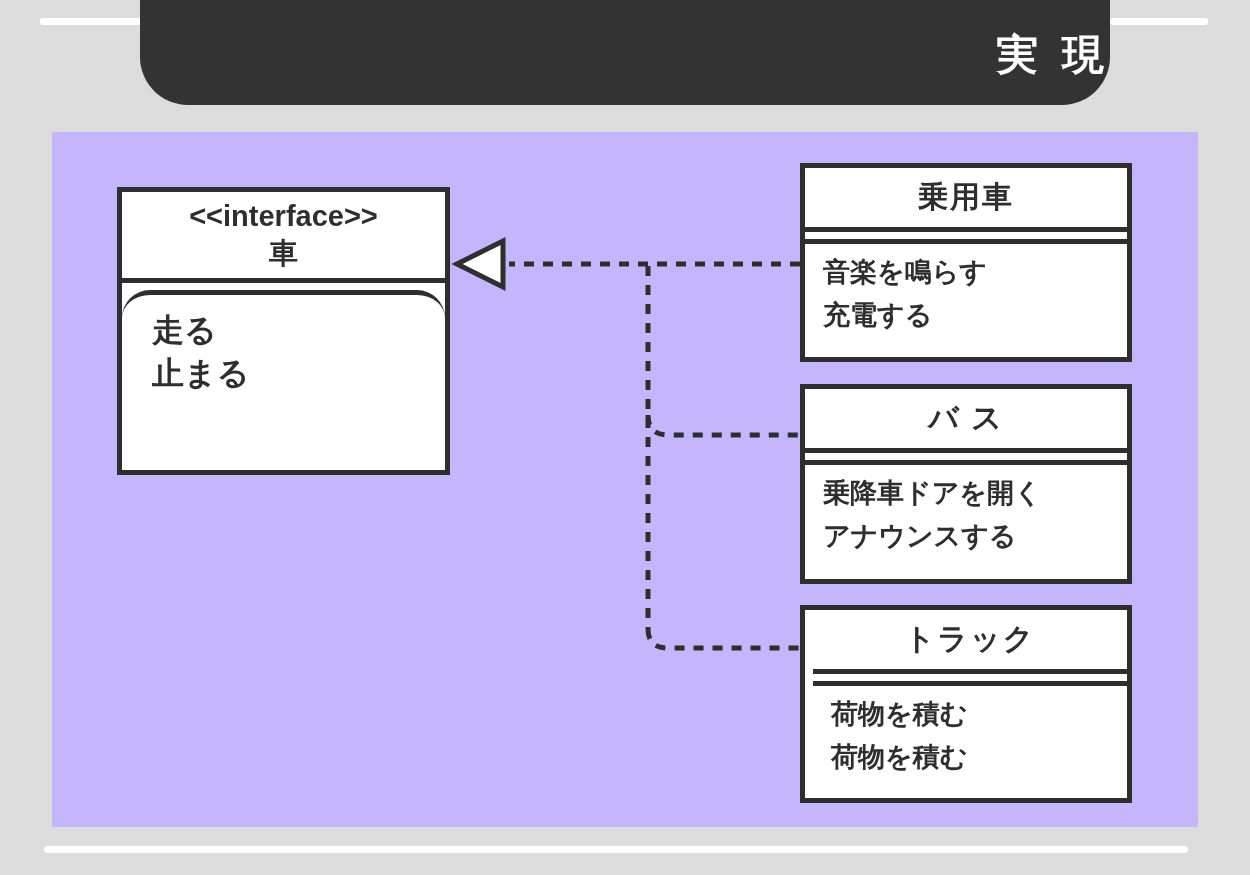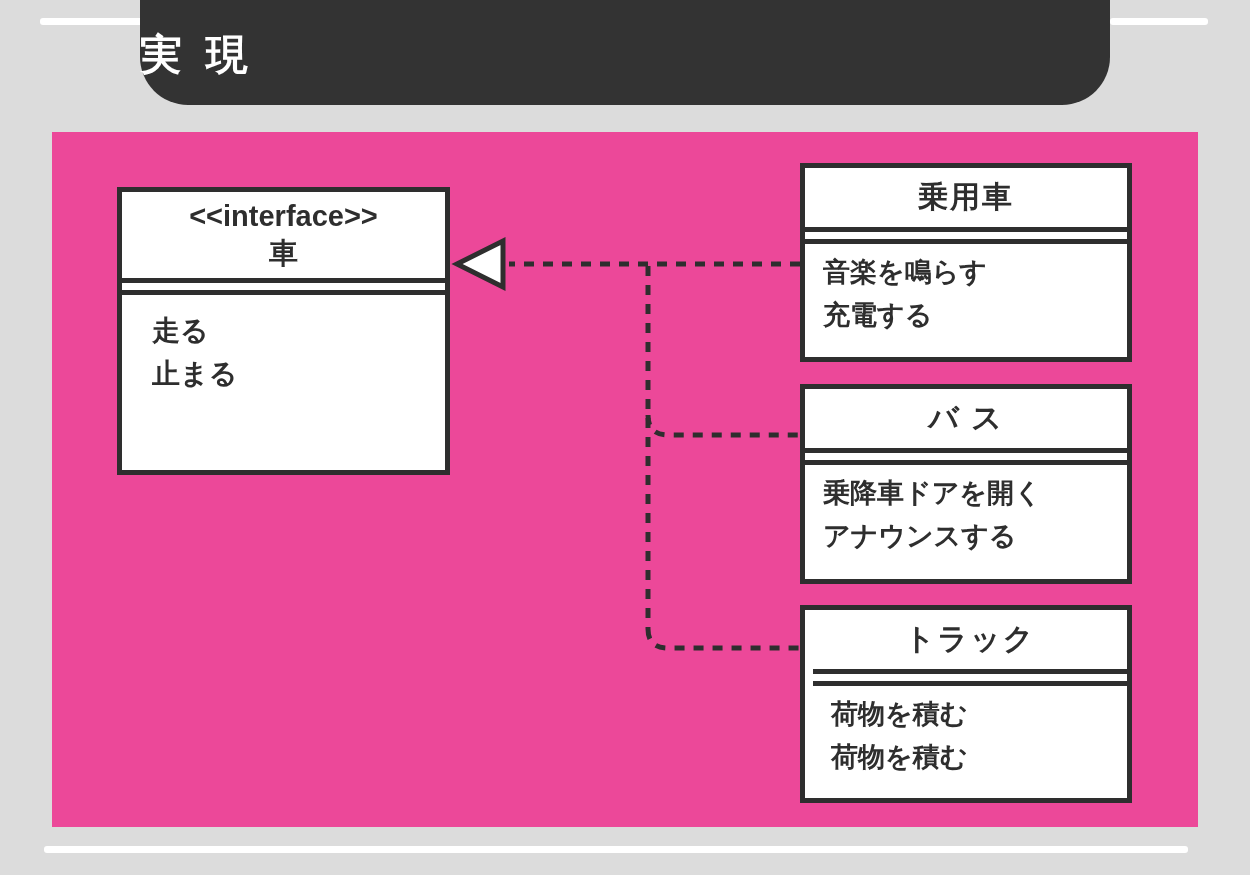--- a/index.html
+++ b/index.html
@@ -10,21 +10,21 @@
   }
   body { background: #dcdcdc; position: relative; }
 
   
   .header-bar {
     position: absolute;
     left: 140px; top: 0;
     width: 970px; height: 105px;
     background: #333333;
     border-radius: 0 0 48px 48px;
-    display: flex; align-items: center; justify-content: flex-start;
+    display: flex; align-items: center; justify-content: flex-end;
   }
   .header-title {
     color: #ffffff;
     font-size: 42px;
     font-weight: bold;
     letter-spacing: 6px;
     padding-top: 4px;
   }
   .accent-line {
     position: absolute;
@@ -34,21 +34,21 @@
   }
   .accent-top-left  { left: 40px;  top: 18px; width: 104px; }
   .accent-top-right { left: 1110px; top: 18px; width: 98px; }
   .accent-bottom    { left: 44px;  top: 846px; width: 1144px; }
 
   
   .panel {
     position: absolute;
     left: 52px; top: 132px;
     width: 1146px; height: 695px;
-    background: #ec4899;
+    background: #c4b5fd;
   }
   .connector-layer {
     position: absolute; left: 0; top: 0;
     width: 1146px; height: 695px;
   }
 
   
   .uml-box {
     position: absolute;
     background: #ffffff;
@@ -72,21 +72,21 @@
     border-top: 5px solid #2e2e2e;
     flex: 1 1 auto;
     font-weight: bold;
     font-size: 27px;
     line-height: 43px;
   }
   .uml-methods div { white-space: nowrap; }
 
   .box-interface { left: 65px; top: 55px; width: 333px; height: 288px; }
   .box-interface .uml-title { height: 91px; font-size: 29px; line-height: 37px; }
-  .box-interface .uml-methods { padding: 14px 16px 0 30px; font-size: 28px; }
+  .box-interface .uml-methods { padding: 14px 16px 0 30px; font-size: 32px; border-radius: 28px; }
 
   .box-car   { left: 748px; top: 31px;  width: 332px; height: 199px; }
   .box-bus   { left: 748px; top: 252px; width: 332px; height: 200px; }
   .box-truck { left: 748px; top: 473px; width: 332px; height: 198px; padding-left: 8px; }
   .box-car .uml-title, .box-bus .uml-title, .box-truck .uml-title {
     height: 64px; font-size: 30px; letter-spacing: 2px;
   }
   .box-car .uml-methods, .box-bus .uml-methods, .box-truck .uml-methods {
     padding: 7px 0 0 18px;
   }

